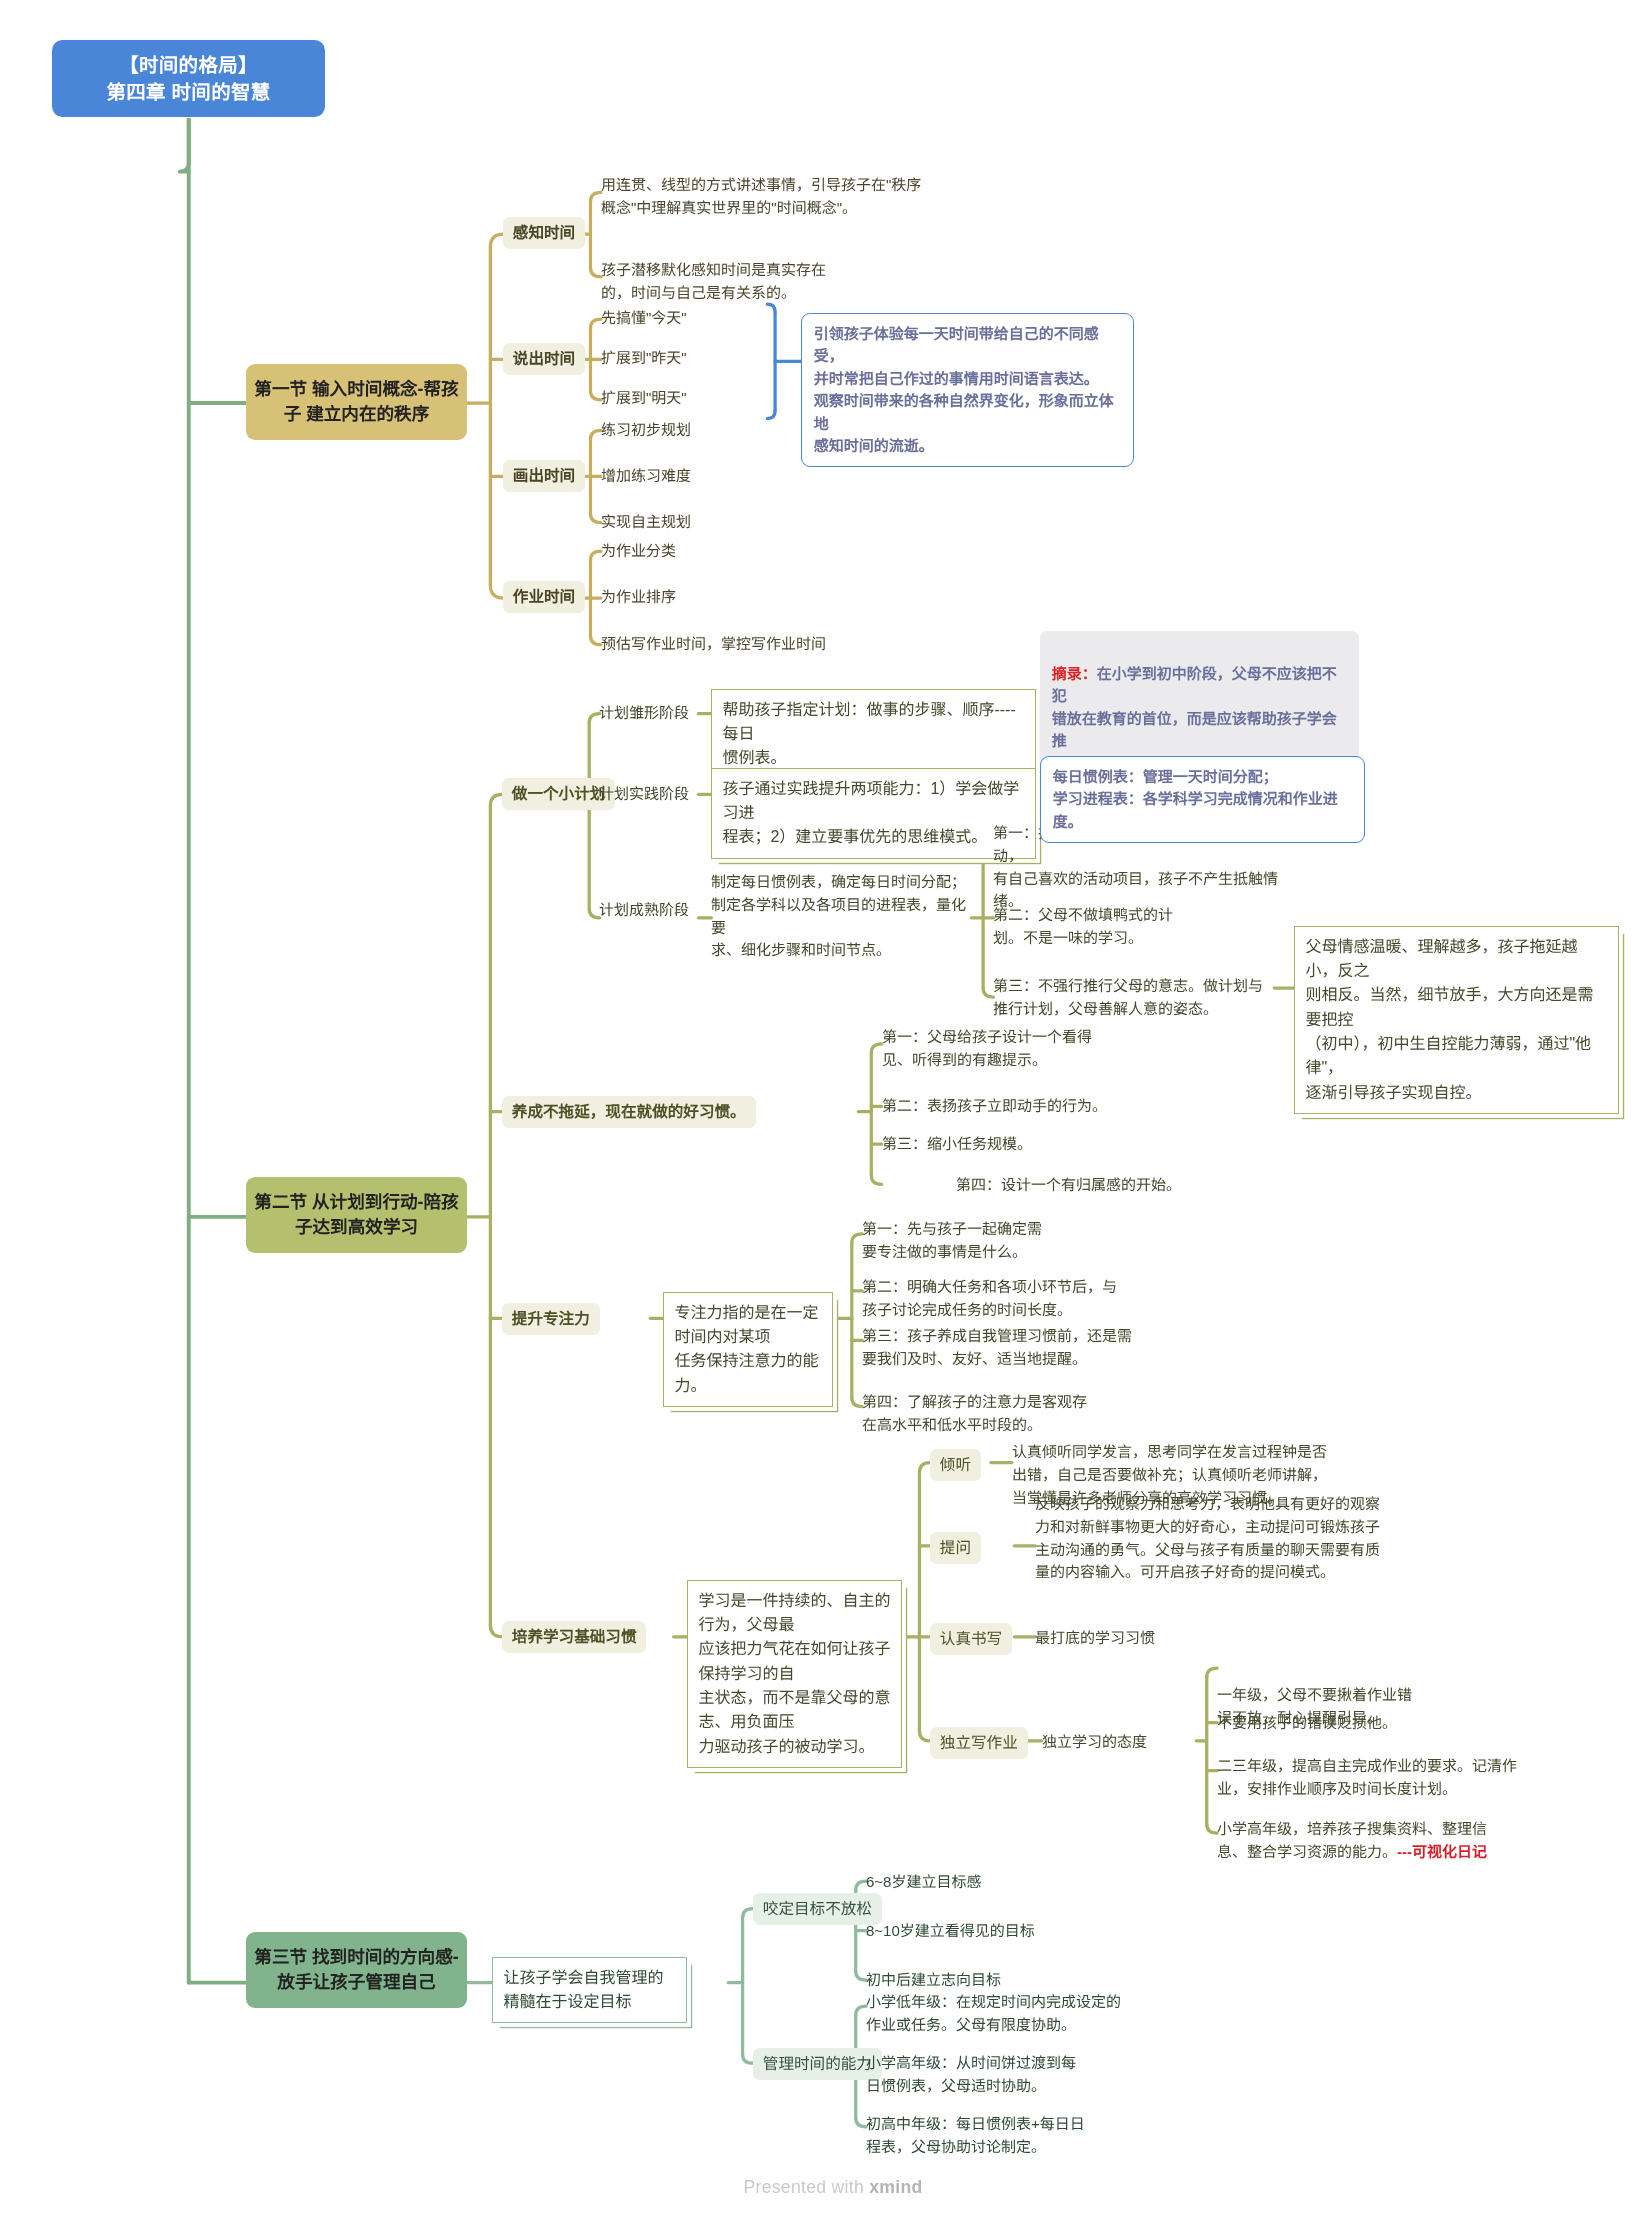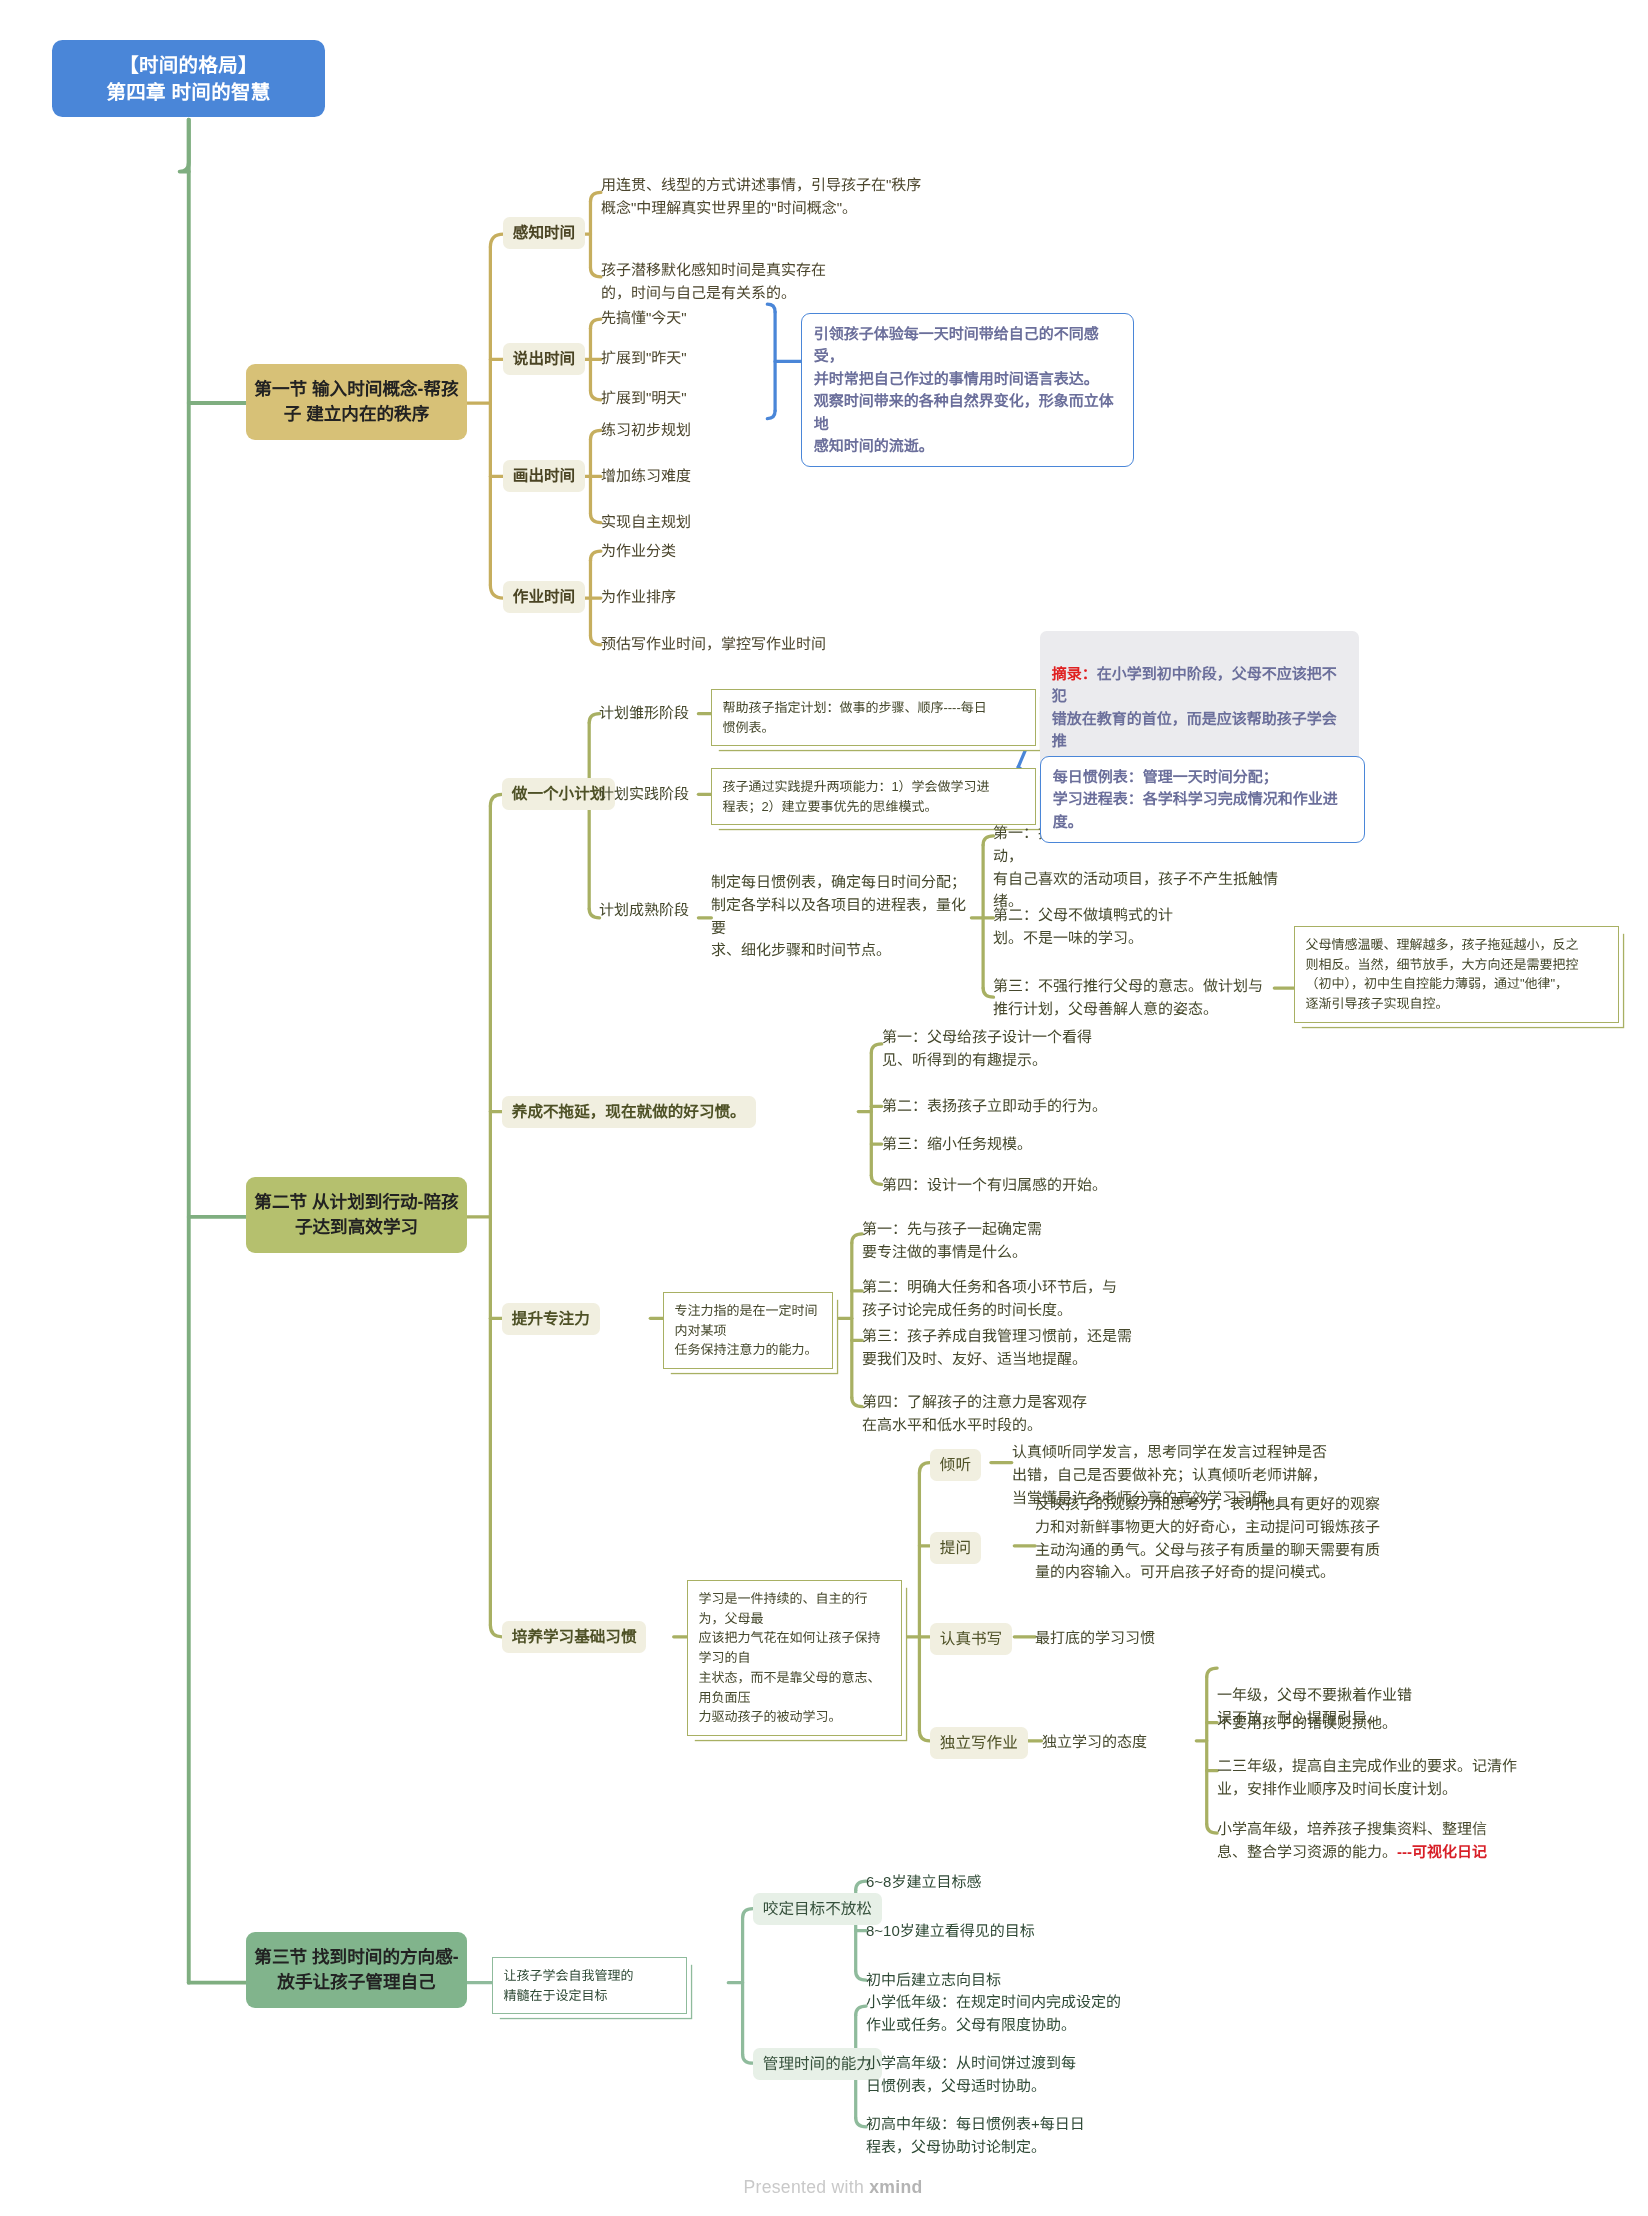--- a/index.html
+++ b/index.html
@@ -70,21 +70,21 @@
   }
   .leaf.gold{color:#4b452c;}
   .leaf.olive{color:#45482c;}
   .leaf.green{color:#2f4a36;}
 
   
   .boxnote{
     border:1.3px solid #a8b063;
     background:#ffffff;
     padding:7.8px 10.4px;
-    font-size:13px;
+    font-size:16px;
     line-height:1.52;
     color:#45482c;
     white-space:pre-line;
     box-shadow:5.2px 5.2px 0 -1.3px #ffffff, 6.5px 6.5px 0 -1.3px #a8b063;
   }
   .boxnote.green{
     border-color:#8fbb9c;color:#2f4a36;
     box-shadow:5.2px 5.2px 0 -1.3px #ffffff, 6.5px 6.5px 0 -1.3px #8fbb9c;
   }
 
@@ -331,21 +331,21 @@
 错的最有效的方法。</span>
   </div>
   <div class="node callout-blue" style="left:1040px;top:756px;width:325px;">每日惯例表：管理一天时间分配；
 学习进程表：各学科学习完成情况和作业进度。</div>
 
   <div class="node pill olive" style="left:502px;top:1096px;">养成不拖延，现在就做的好习惯。</div>
   <div class="node leaf olive" style="left:882px;top:1026px;width:260px;">第一：父母给孩子设计一个看得
 见、听得到的有趣提示。</div>
   <div class="node leaf olive" style="left:882px;top:1095px;width:299px;">第二：表扬孩子立即动手的行为。</div>
   <div class="node leaf olive" style="left:882px;top:1133px;width:260px;">第三：缩小任务规模。</div>
-  <div class="node leaf olive" style="left:882px;top:1174px;width:299px;">第四：设计一个有归属感的开始。</div>
+  <div class="node leaf olive" style="left:882px;top:1174px;width:299px;text-align:right;">第四：设计一个有归属感的开始。</div>
 
   <div class="node pill olive" style="left:502px;top:1303px;">提升专注力</div>
   <div class="node boxnote" style="left:663px;top:1292px;width:170px;">专注力指的是在一定时间内对某项
 任务保持注意力的能力。</div>
   <div class="node leaf olive" style="left:862px;top:1218px;width:273px;">第一：先与孩子一起确定需
 要专注做的事情是什么。</div>
   <div class="node leaf olive" style="left:862px;top:1276px;width:299px;">第二：明确大任务和各项小环节后，与
 孩子讨论完成任务的时间长度。</div>
   <div class="node leaf olive" style="left:862px;top:1325px;width:306px;">第三：孩子养成自我管理习惯前，还是需
 要我们及时、友好、适当地提醒。</div>

